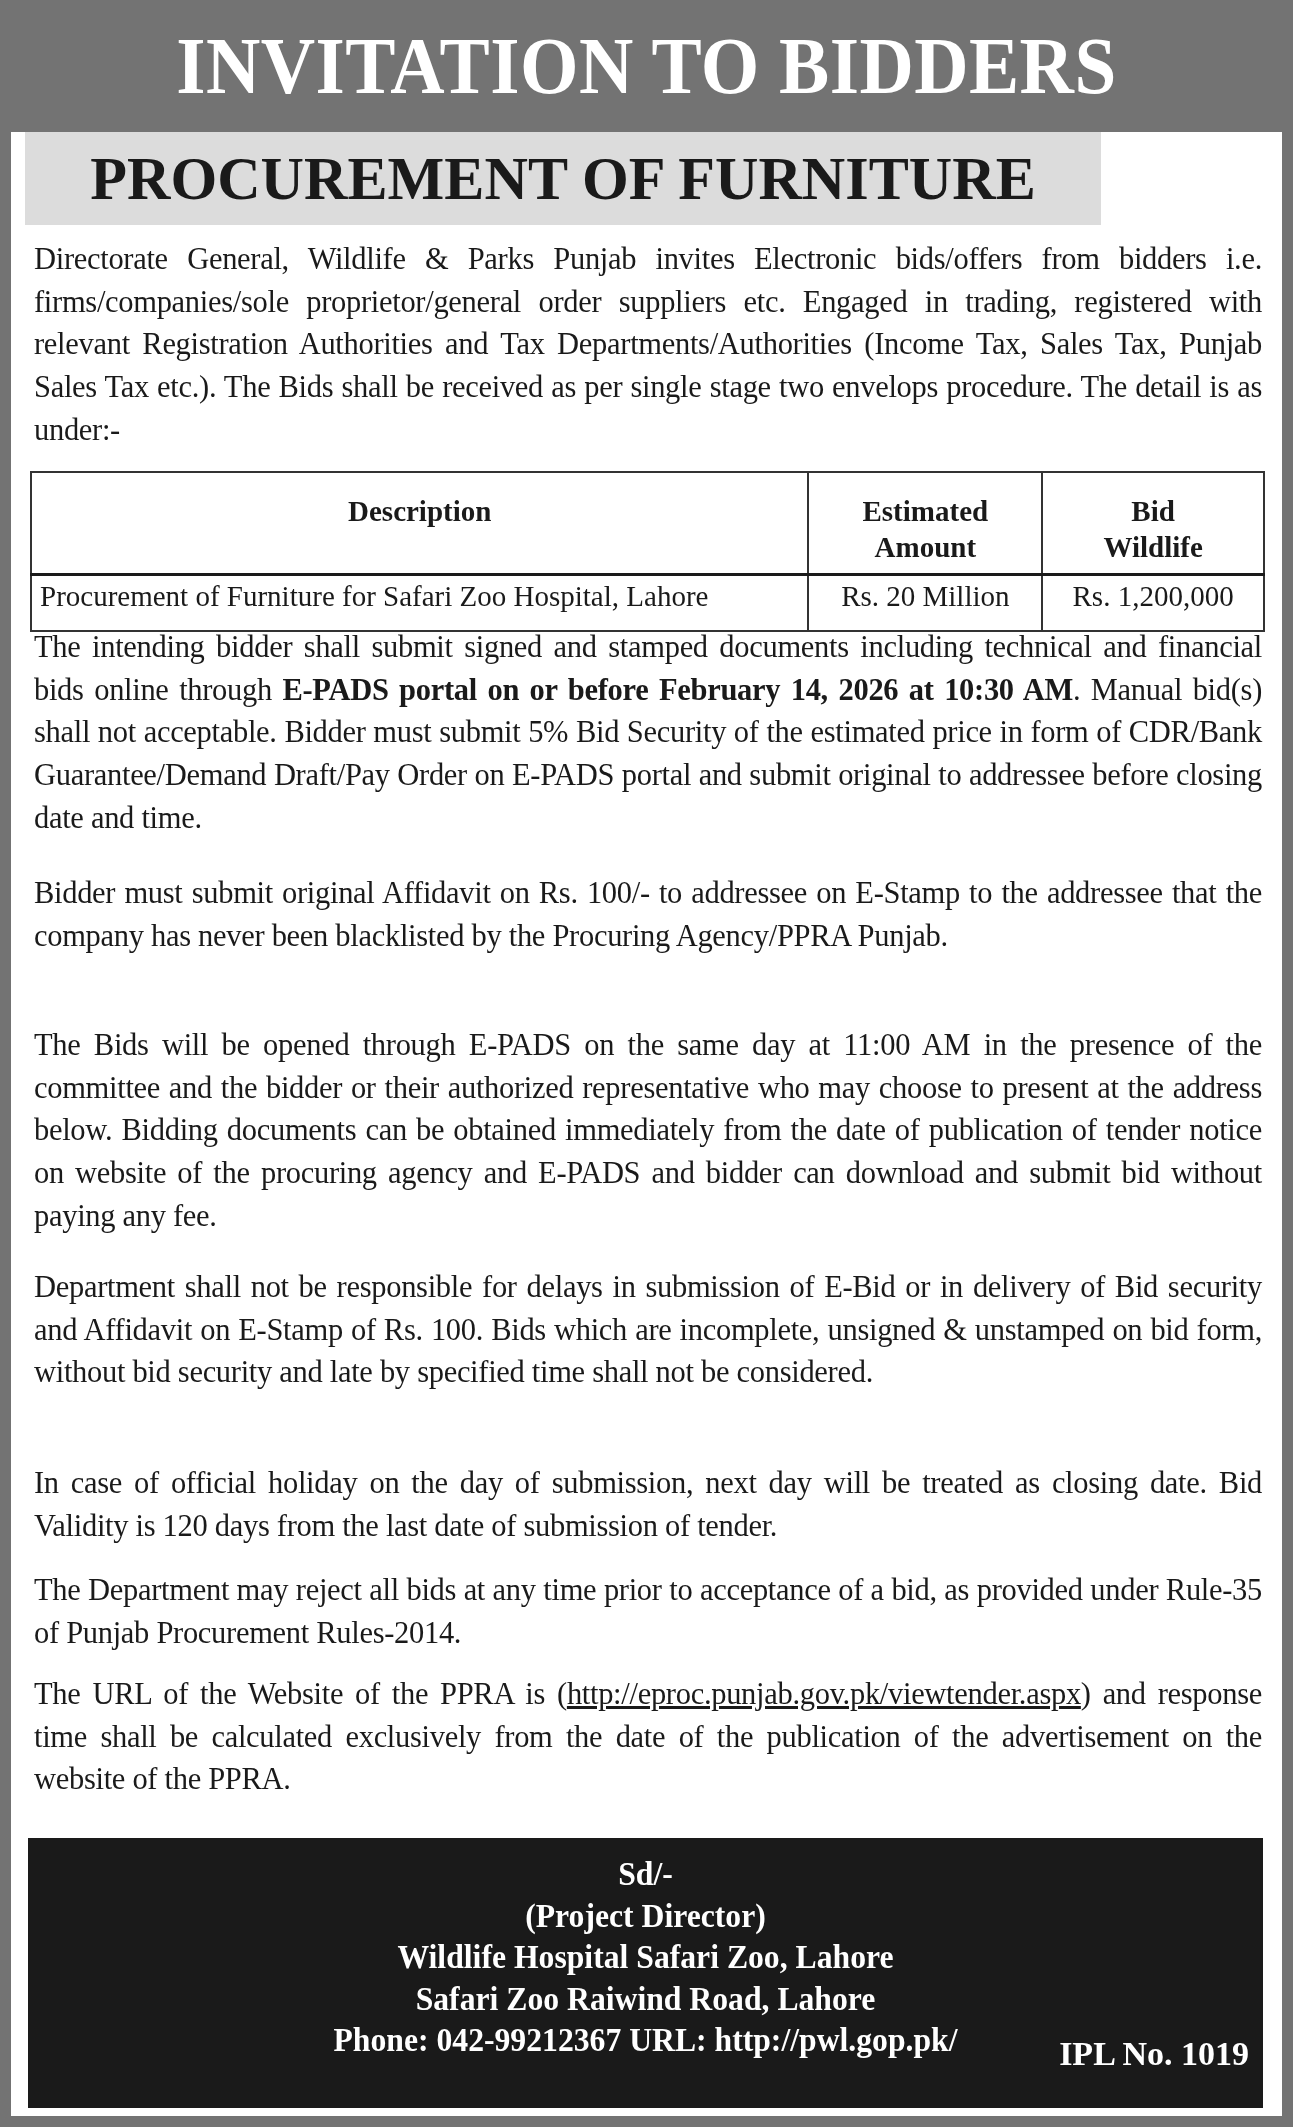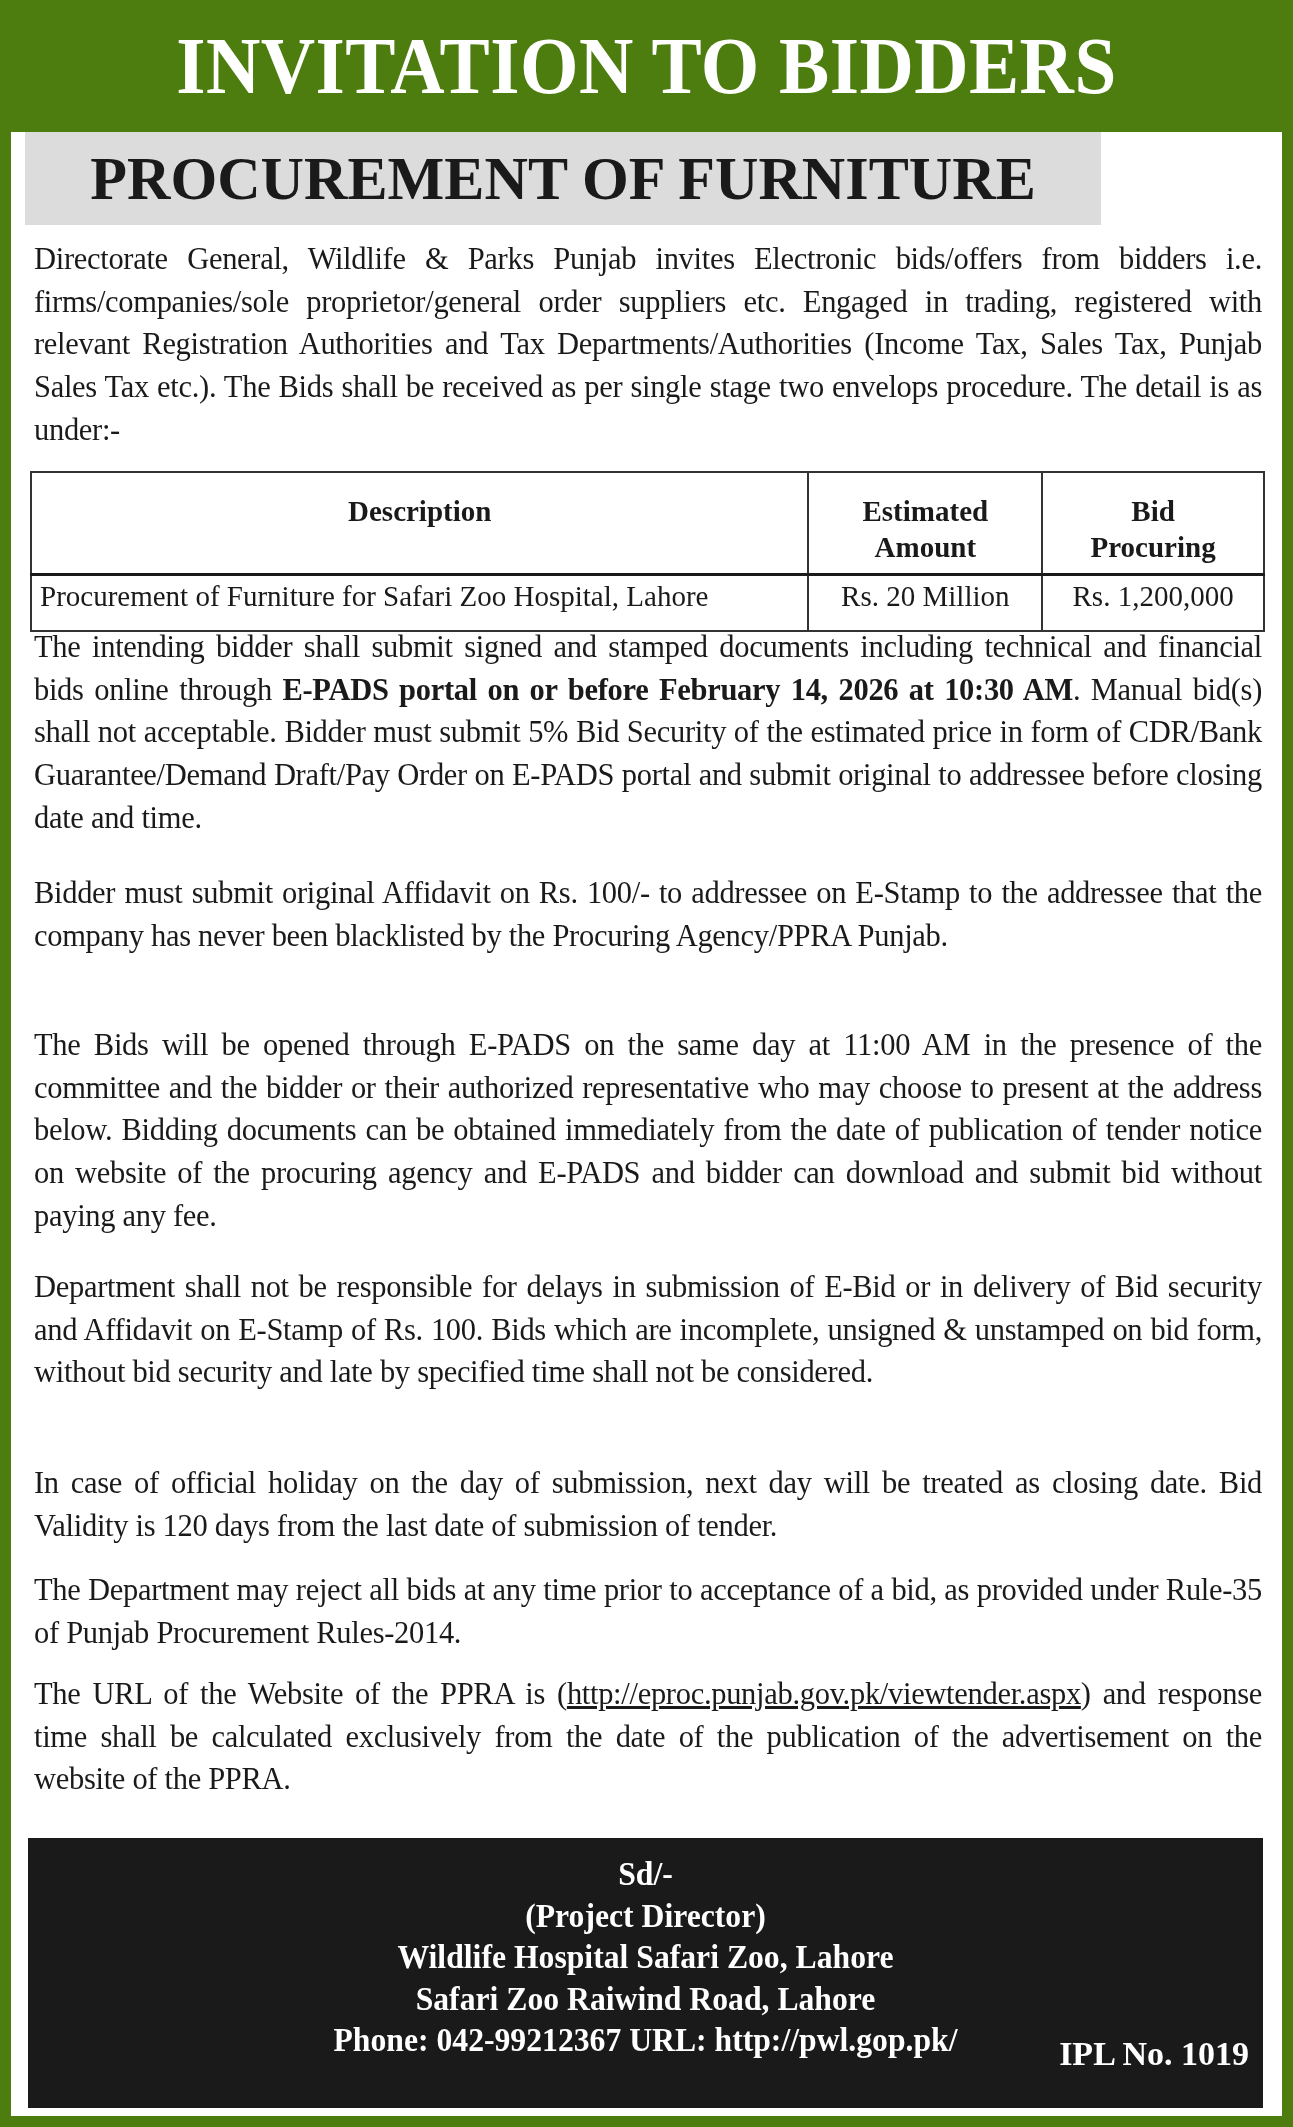--- a/index.html
+++ b/index.html
@@ -1,19 +1,19 @@
 <!DOCTYPE html>
 <html><head>
 <meta charset="utf-8">
 <style>
   html, body { margin: 0; padding: 0; background: #ffffff; }
   body { width: 1293px; height: 2127px; position: relative; overflow: hidden; }
   .frame {
     position: absolute; left: 0; top: 0; width: 1293px; height: 2127px;
-    box-sizing: border-box; background: #4d7c0f;
+    box-sizing: border-box; background: #737373;
   }
   .inner {
     position: absolute; left: 11px; top: 132px; width: 1271px; height: 1984px;
     background: #ffffff;
   }
   .title {
     position: absolute; left: 0; top: 0; width: 1293px; height: 132px;
     text-align: center; color: #ffffff;
     font-family: "Liberation Serif", serif; font-weight: bold;
     font-size: 80px; line-height: 132px; letter-spacing: 0.5px;
@@ -87,21 +87,21 @@
   <table class="bids">
     <colgroup>
       <col style="width:779px">
       <col style="width:234px">
       <col style="width:222px">
     </colgroup>
     <tbody>
         <tr class="hdr">
       <th><span>Description</span></th>
       <th><span>Estimated</span><br><span>Amount</span></th>
-      <th><span>Bid</span><br><span>Procuring</span></th>
+      <th><span>Bid</span><br><span>Wildlife</span></th>
     </tr>
     <tr>
       <td class="desc">Procurement of Furniture for Safari Zoo Hospital, Lahore</td>
       <td class="num">Rs. 20 Million</td>
       <td class="num">Rs. 1,200,000</td>
     </tr>
   </tbody>
     </table>
 
   <div class="para" style="top:626px;"><span>The intending bidder shall submit signed and stamped documents including technical and financial bids online through </span><b>E-PADS portal on or before February 14, 2026 at 10:30 AM</b><span>. Manual bid(s) shall not acceptable. Bidder must submit 5% Bid Security of the estimated price in form of CDR/Bank Guarantee/Demand Draft/Pay Order on E-PADS portal and submit original to addressee before closing date and time.</span></div>

